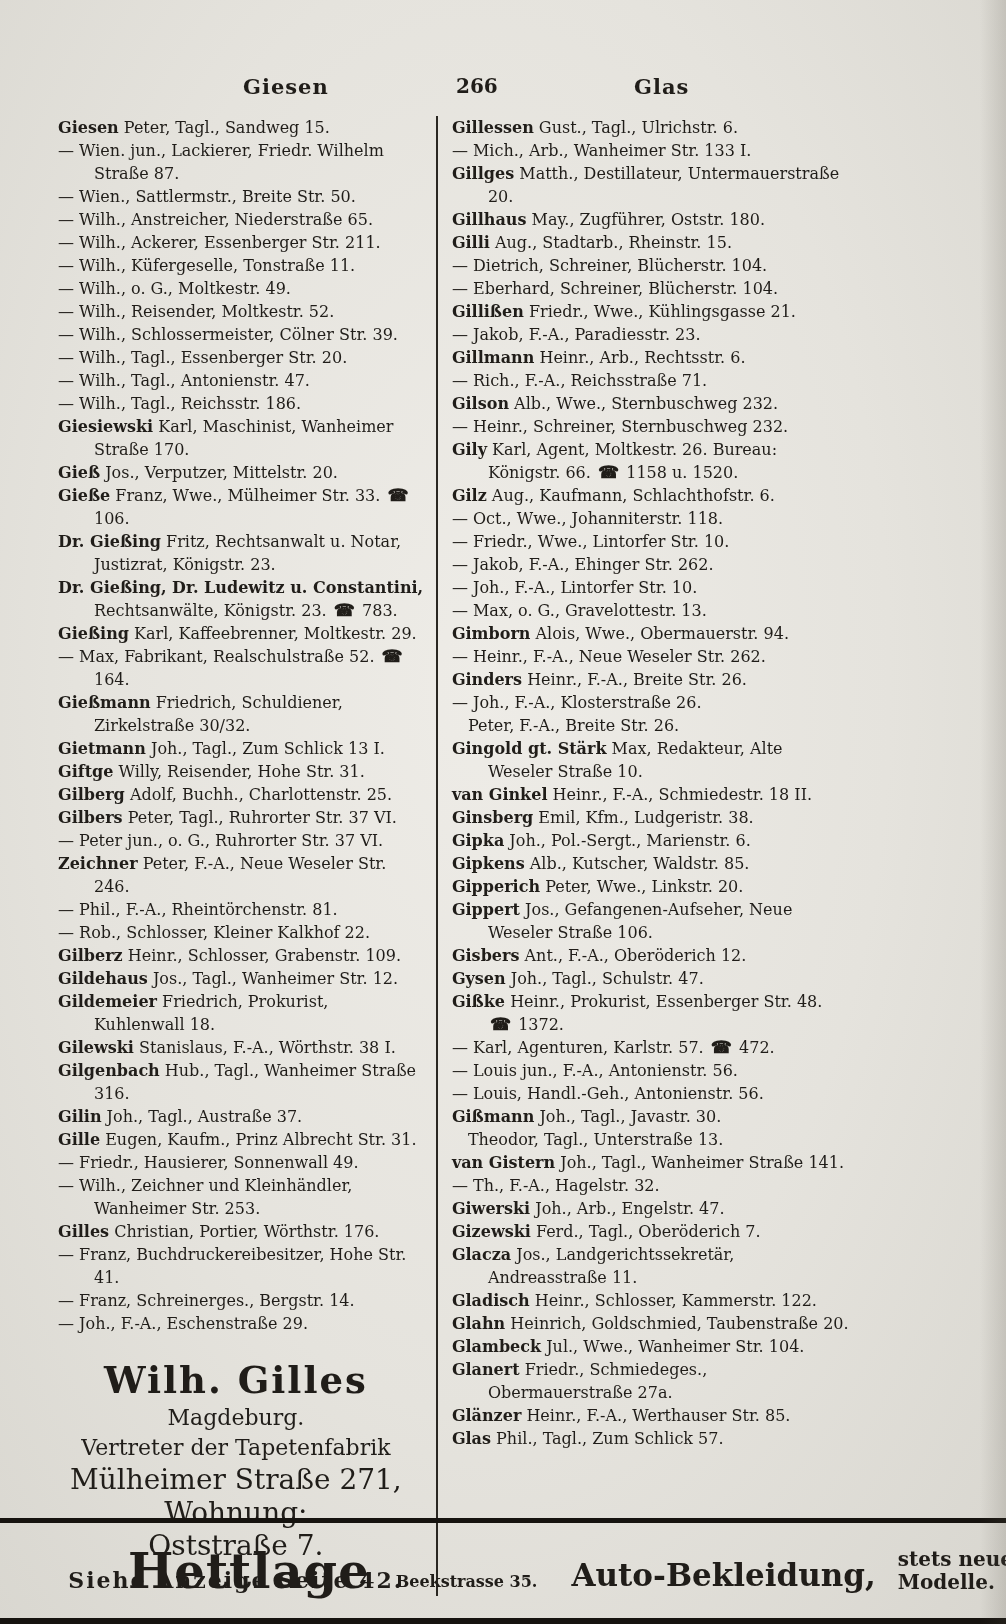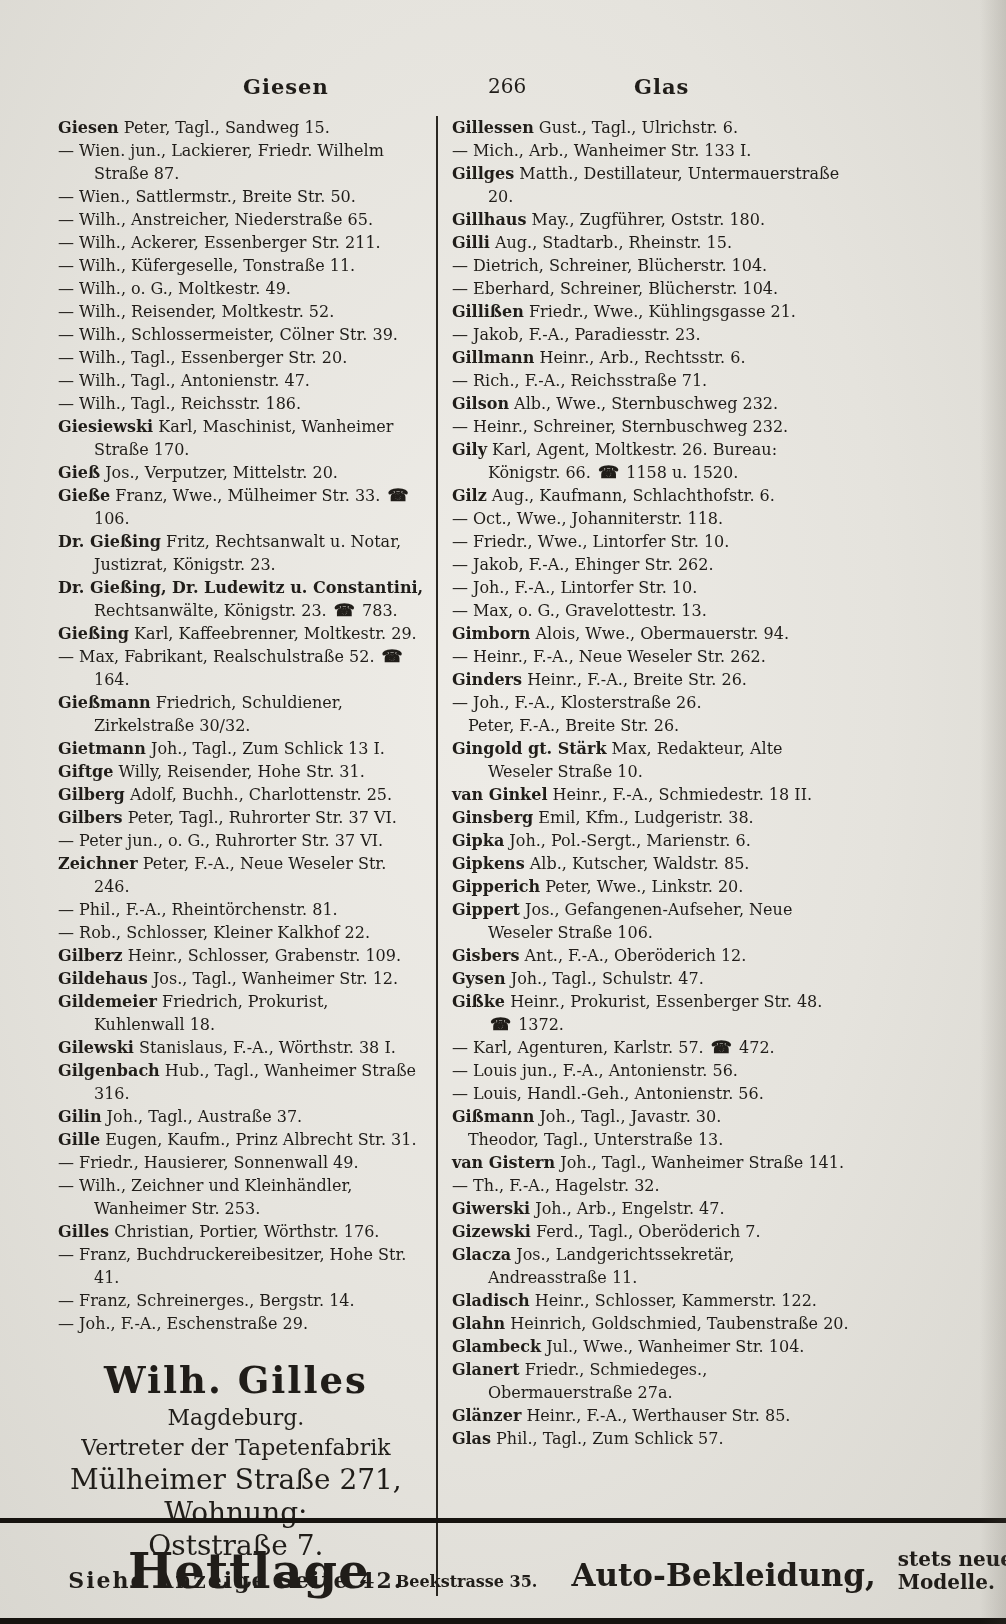--- a/index.html
+++ b/index.html
@@ -14,21 +14,21 @@
     overflow:hidden;
   }
   .scan-edge {
     position:absolute; top:0; right:0; width:26px; height:100%;
     background:linear-gradient(90deg, rgba(0,0,0,0) 0%, rgba(90,85,75,0.18) 100%);
     pointer-events:none;
   }
   
   .header { position:absolute; top:74px; left:0; width:100%; height:30px; }
   .h-left  { position:absolute; left:243px; font-weight:700; font-size:21px; letter-spacing:1px; }
-  .h-num   { position:absolute; left:488px; font-size:20px; }
+  .h-num   { position:absolute; left:456px; font-size:20px;font-weight:bold; }
   .h-right { position:absolute; left:634px; font-weight:700; font-size:21px; letter-spacing:1px; }
   
   .columns { position:absolute; top:116px; left:0; width:870px; display:flex; }
   .col { font-size:16px; line-height:23px; }
   .col-left  { width:503px; padding:0 12px 0 58px; border-right:2px solid #2a2722; min-height:1398px; }
   .col-right { width:503px; padding:0 20px 0 14px; }
   .entry { padding-left:36px; text-indent:-36px; }
   .entry .b { font-weight:700; }
   .phone-icon::before { content:"☎"; font-size:17px; font-weight:700; padding:0 2px; }
   

